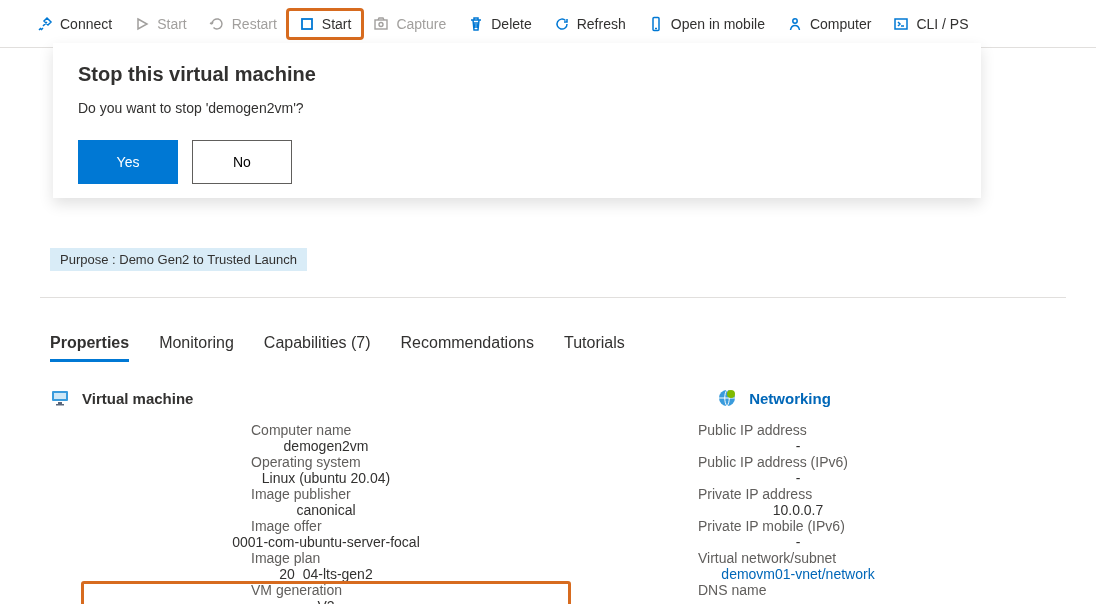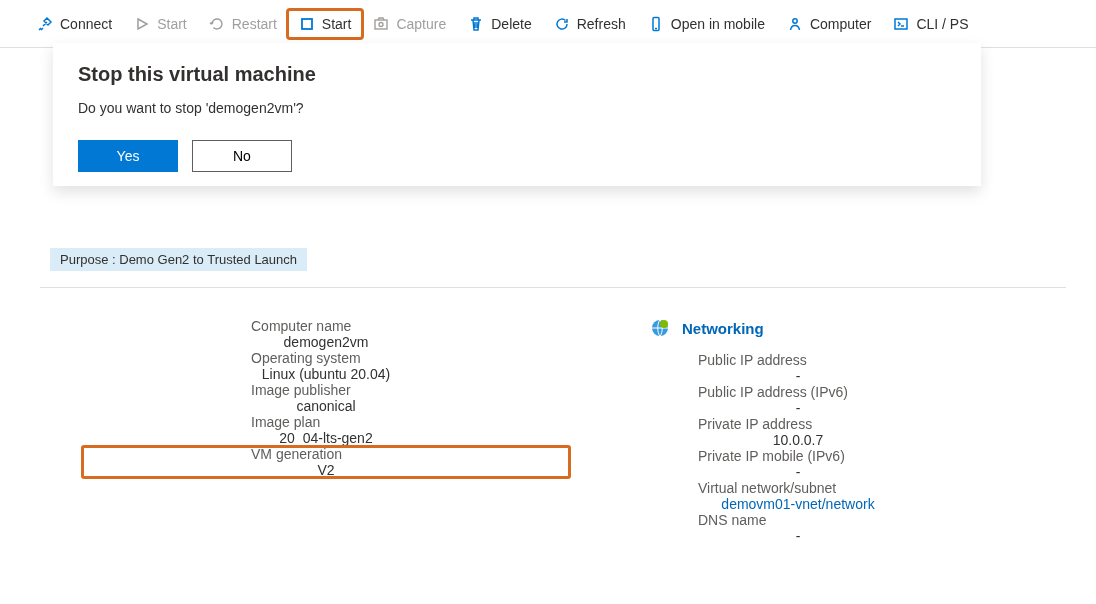--- a/index.html
+++ b/index.html
@@ -51,36 +51,36 @@
   .dialog{
     position:absolute;
     left:13px;right:115px;top:43px;
     background:#fff;
     padding:20px 25px 14px 25px;
     box-shadow:0 6px 14px rgba(0,0,0,.12);
     margin-left:40px;
   }
   .dialog h2{font-size:20px;font-weight:600;margin:0 0 14px 0;}
   .dialog p{margin:0 0 24px 0;color:var(--text);font-size:14px;}
-  .btn{display:inline-flex;align-items:center;justify-content:center;min-width:100px;height:32px;padding:0 18px;font-size:14px;border:1px solid var(--muted);background:#fff;cursor:pointer;margin-right:10px;}
+  .btn{display:inline-flex;align-items:center;justify-content:center;min-width:100px;height:44px;padding:0 18px;font-size:14px;border:1px solid var(--muted);background:#fff;cursor:pointer;margin-right:10px;}
   .btn.primary{background:var(--blue);color:#fff;border-color:var(--blue);}
   
   .content{padding:200px 40px 0 50px;}
-  .tag{display:inline-block;background:var(--tag-bg);color:var(--text);padding:4px 10px;font-size:13px;margin-bottom:16px;}
+  .tag{display:inline-block;background:var(--tag-bg);color:var(--text);padding:4px 10px;font-size:13px;margin-bottom:26px;}
   .divider{border-top:1px solid var(--border);margin:0 -10px 30px -10px;}
   
   .tabs{display:flex;gap:30px;margin-bottom:26px;}
   .tab{font-size:16px;color:var(--text);padding:6px 0 10px;cursor:pointer;position:relative;}
   .tab.active{font-weight:600;}
   .tab.active::after{content:"";position:absolute;left:0;right:0;bottom:0;height:3px;background:var(--blue);}
   
   .props{display:flex;gap:80px;}
   .col{flex:0 0 auto;}
   .section-head{display:flex;align-items:center;gap:12px;font-weight:700;font-size:15px;margin-bottom:14px;}
-  .section-head.link{color:var(--link);}
+  .section-head.link{color:var(--link);justify-content:center;}
   .section-ico{width:20px;height:20px;display:flex;align-items:center;justify-content:center;}
   .kv{display:flex;align-items:center;min-height:32px;flex-direction:column;}
   .kv .k{color:var(--muted);width:170px;flex:none;}
   .kv .v{color:var(--text);}
   .kv .v.link{color:var(--link);}
   .col-left .kv{margin-left:32px;}
   .col-left .kv .k{width:150px;}
   .col-right .kv{margin-left:48px;}
   .col-right .kv .k{width:200px;}
   .hl-row{outline:3px solid var(--highlight);outline-offset:-2px;border-radius:2px;}
@@ -173,35 +173,57 @@
         </svg>
     </span>
     <span>CLI / PS</span>
   </div>
 </div>
 
 <div class="content">
   <span class="tag">Purpose : Demo Gen2 to Trusted Launch</span>
   <div class="divider"></div>
 
+  <div class="tabs">
+    <div class="tab active">Properties</div>
+    <div class="tab">Monitoring</div>
+    <div class="tab">Capabilities (7)</div>
+    <div class="tab">Recommendations</div>
+    <div class="tab">Tutorials</div>
+  </div>
 
   <div class="props">
 
     <div class="col col-left" style="width:520px">
+      <div class="section-head">
+        <span class="section-ico">
+          <svg viewBox="0 0 20 20" width="20" height="20">
+              <rect x="2" y="3" width="16" height="10" rx="1" fill="#3a9bdc"></rect>
+              <rect x="4" y="5" width="12" height="6" fill="#cfe8f7"></rect>
+              <rect x="8" y="14" width="4" height="2" fill="#5a667a"></rect>
+              <rect x="6" y="16" width="8" height="1.5" fill="#5a667a"></rect>
+            </svg>
+        </span>
+        <span>Virtual machine</span>
+      </div>
       <div class="kv">
         <span class="k">Computer name</span>
         <span class="v">demogen2vm</span>
       </div>
       <div class="kv">
         <span class="k">Operating system</span>
         <span class="v">Linux (ubuntu 20.04)</span>
       </div>
       <div class="kv">
         <span class="k">Image publisher</span>
         <span class="v">canonical</span>
+      </div>
+      <div class="kv">
+        <span class="k">Image offer</span>
+        <span class="v">0001-com-ubuntu-server-focal</span>
       </div>
       <div class="kv">
         <span class="k">Image plan</span>
         <span class="v">20_04-lts-gen2</span>
       </div>
       <div class="kv hl-row">
         <span class="k">VM generation</span>
         <span class="v">V2</span>
       </div>
 

